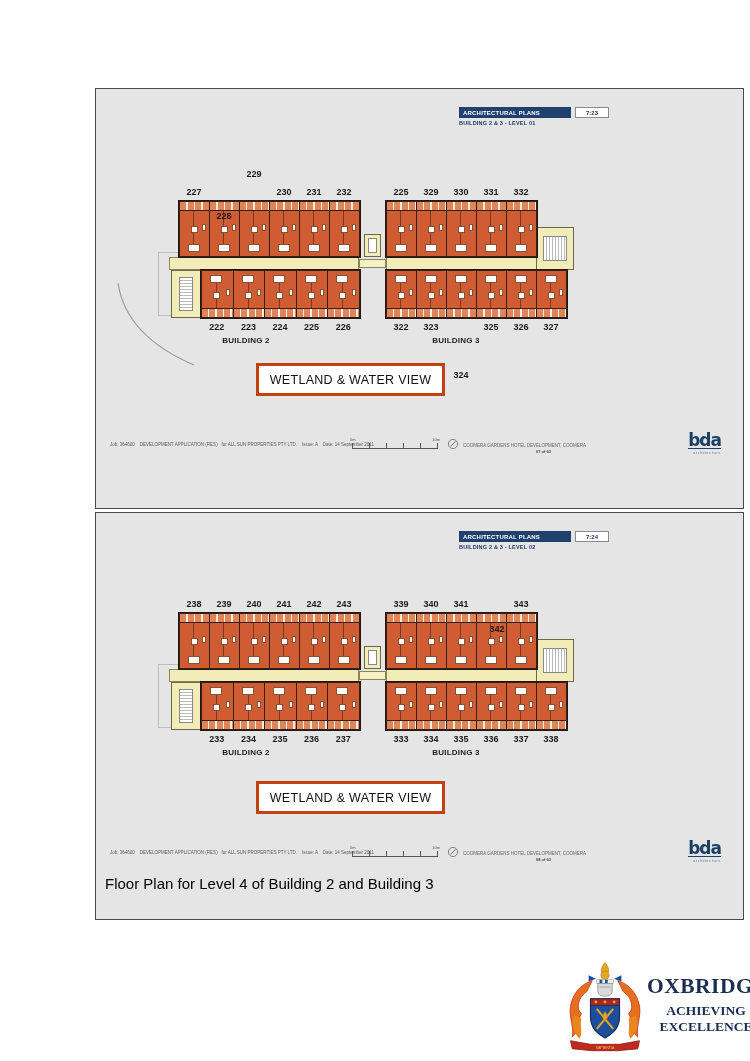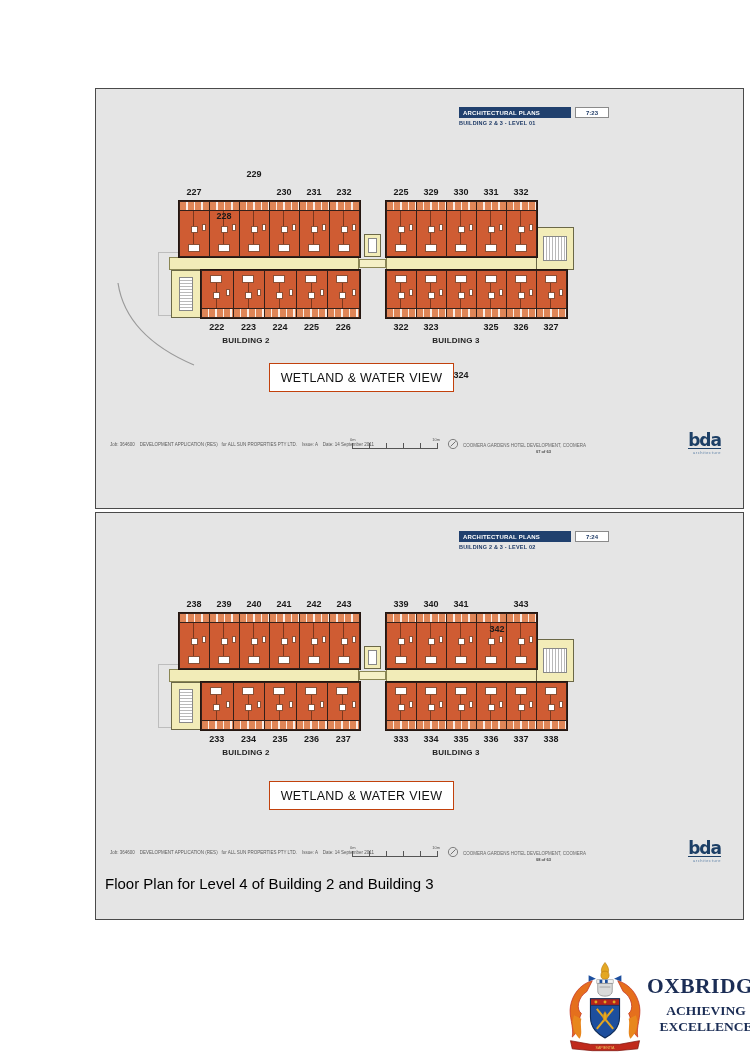--- a/index.html
+++ b/index.html
@@ -37,21 +37,21 @@
   .furn{position:absolute;background:#fff;border:.5px solid #8a5036;box-sizing:border-box}
   .bed{width:12px;height:8px;left:8px}
   .unit.top .bed{bottom:4px}.unit.bottom .bed{top:4px}
   .tbl{width:7px;height:7px;left:11px;top:45%}
   .sm{width:4px;height:7px;right:3px;top:40%}
   .rowline{position:absolute;border:1.5px solid #241610;box-sizing:border-box;pointer-events:none}
 
   .unum{position:absolute;font-size:9px;font-weight:bold;color:#1a1a1a;text-align:center}
   .bldlabel{position:absolute;font-size:8px;font-weight:bold;color:#222;text-align:center;letter-spacing:.2px}
 
-  .view-box{position:absolute;left:173px;width:183px;height:27px;border:1px solid #c2410c;background:#fff;
+  .view-box{position:absolute;left:160px;width:183px;height:27px;border:3px solid #c2410c;background:#fff;
             display:flex;align-items:center;justify-content:center;font-size:12.5px;color:#111;letter-spacing:.3px}
 
   
   .pfooter{position:absolute;left:8px;right:8px;height:26px;color:#555}
   .job{position:absolute;left:6px;top:9px;font-size:4.5px;white-space:pre;color:#5a5a5a}
   .scalebar{position:absolute;left:248px;top:10px;width:86px;height:5px;border-bottom:1px solid #555;
             background:repeating-linear-gradient(90deg,#555 0 1px,transparent 1px 17px)}
   .s0{position:absolute;left:-2px;top:-6px;font-size:4px}
   .s1{position:absolute;right:-2px;top:-6px;font-size:4px}
   .north{position:absolute;left:343px;top:5px}

